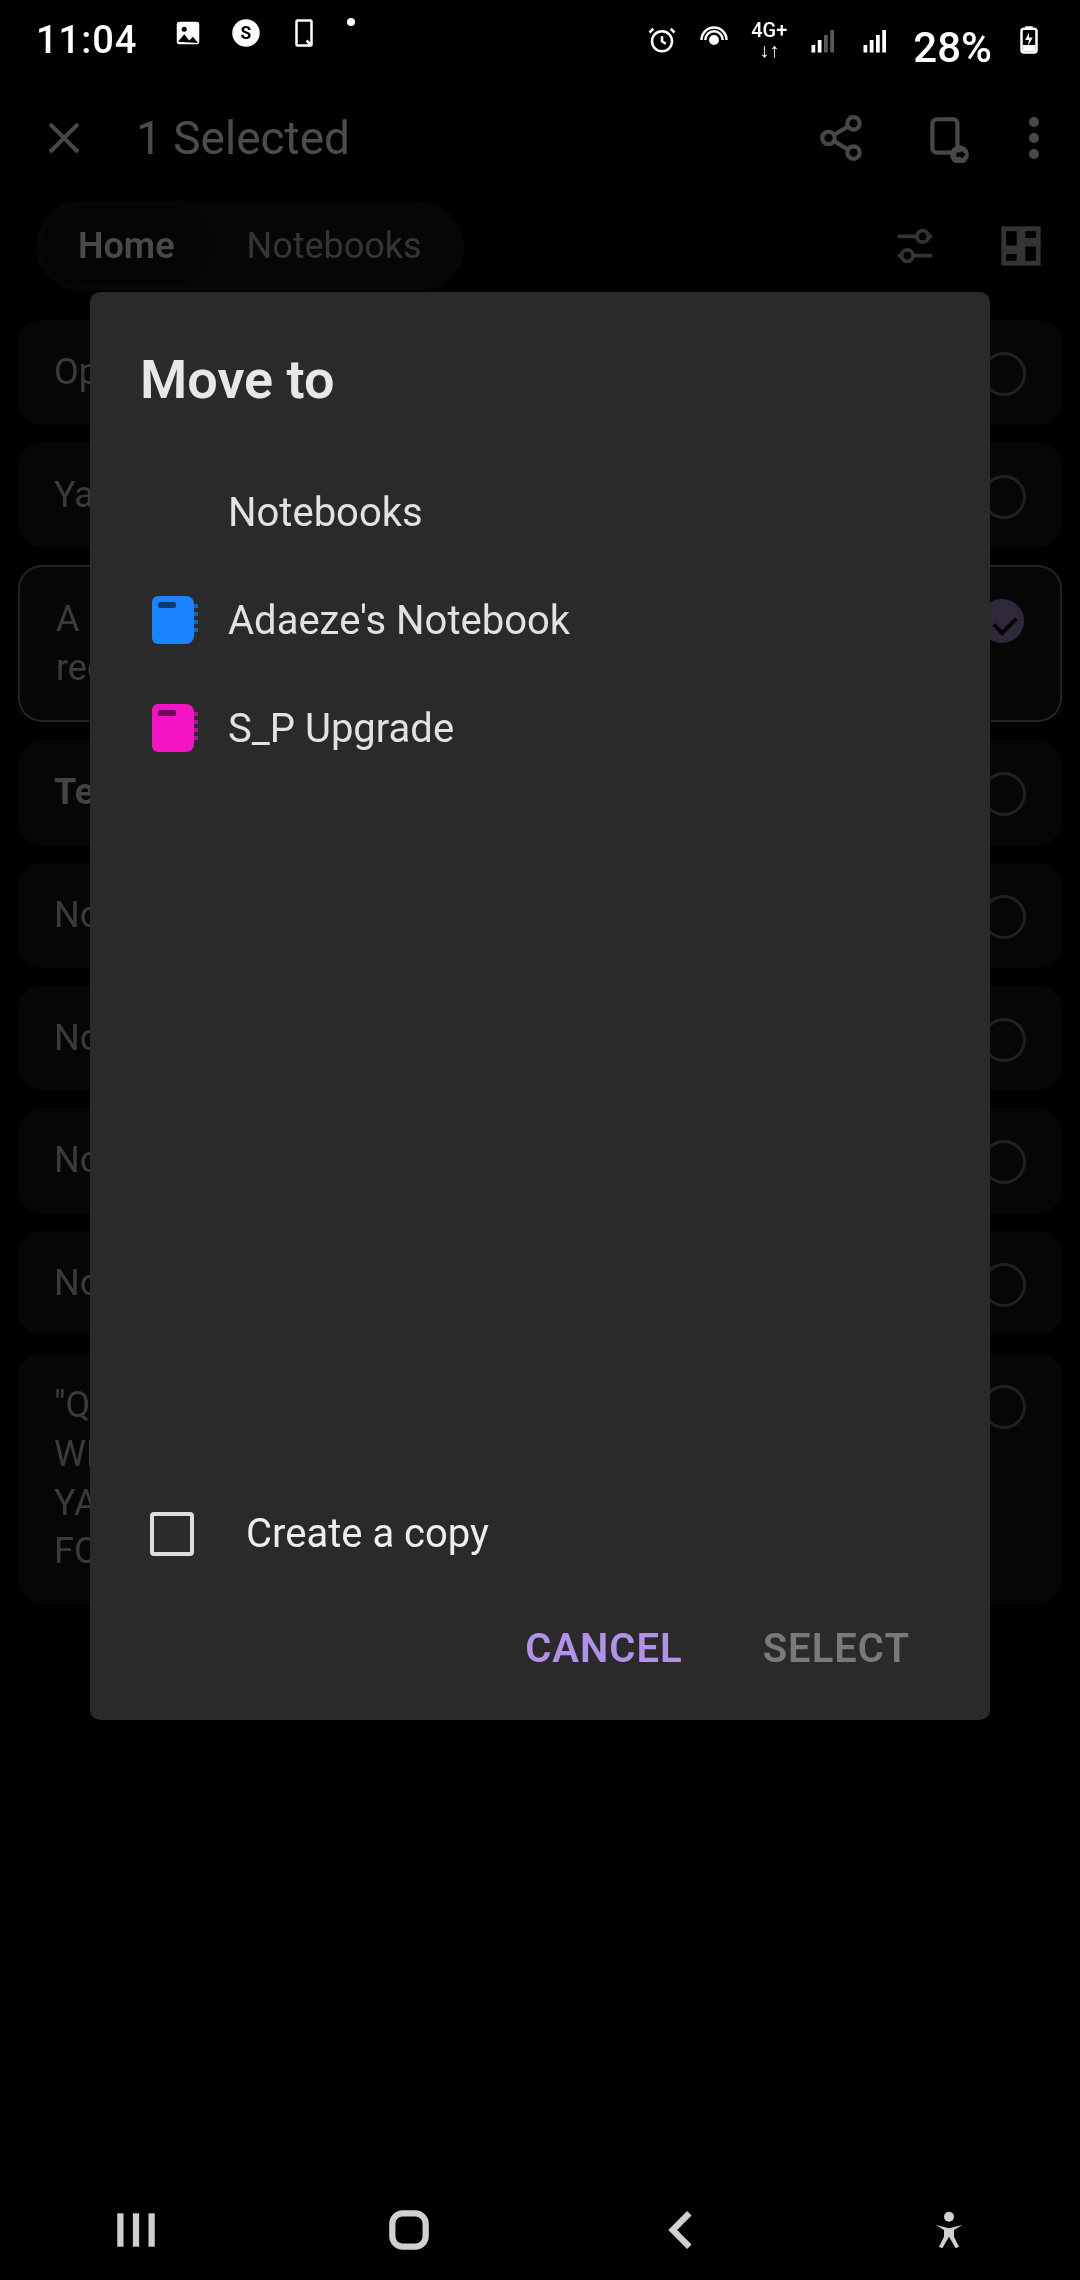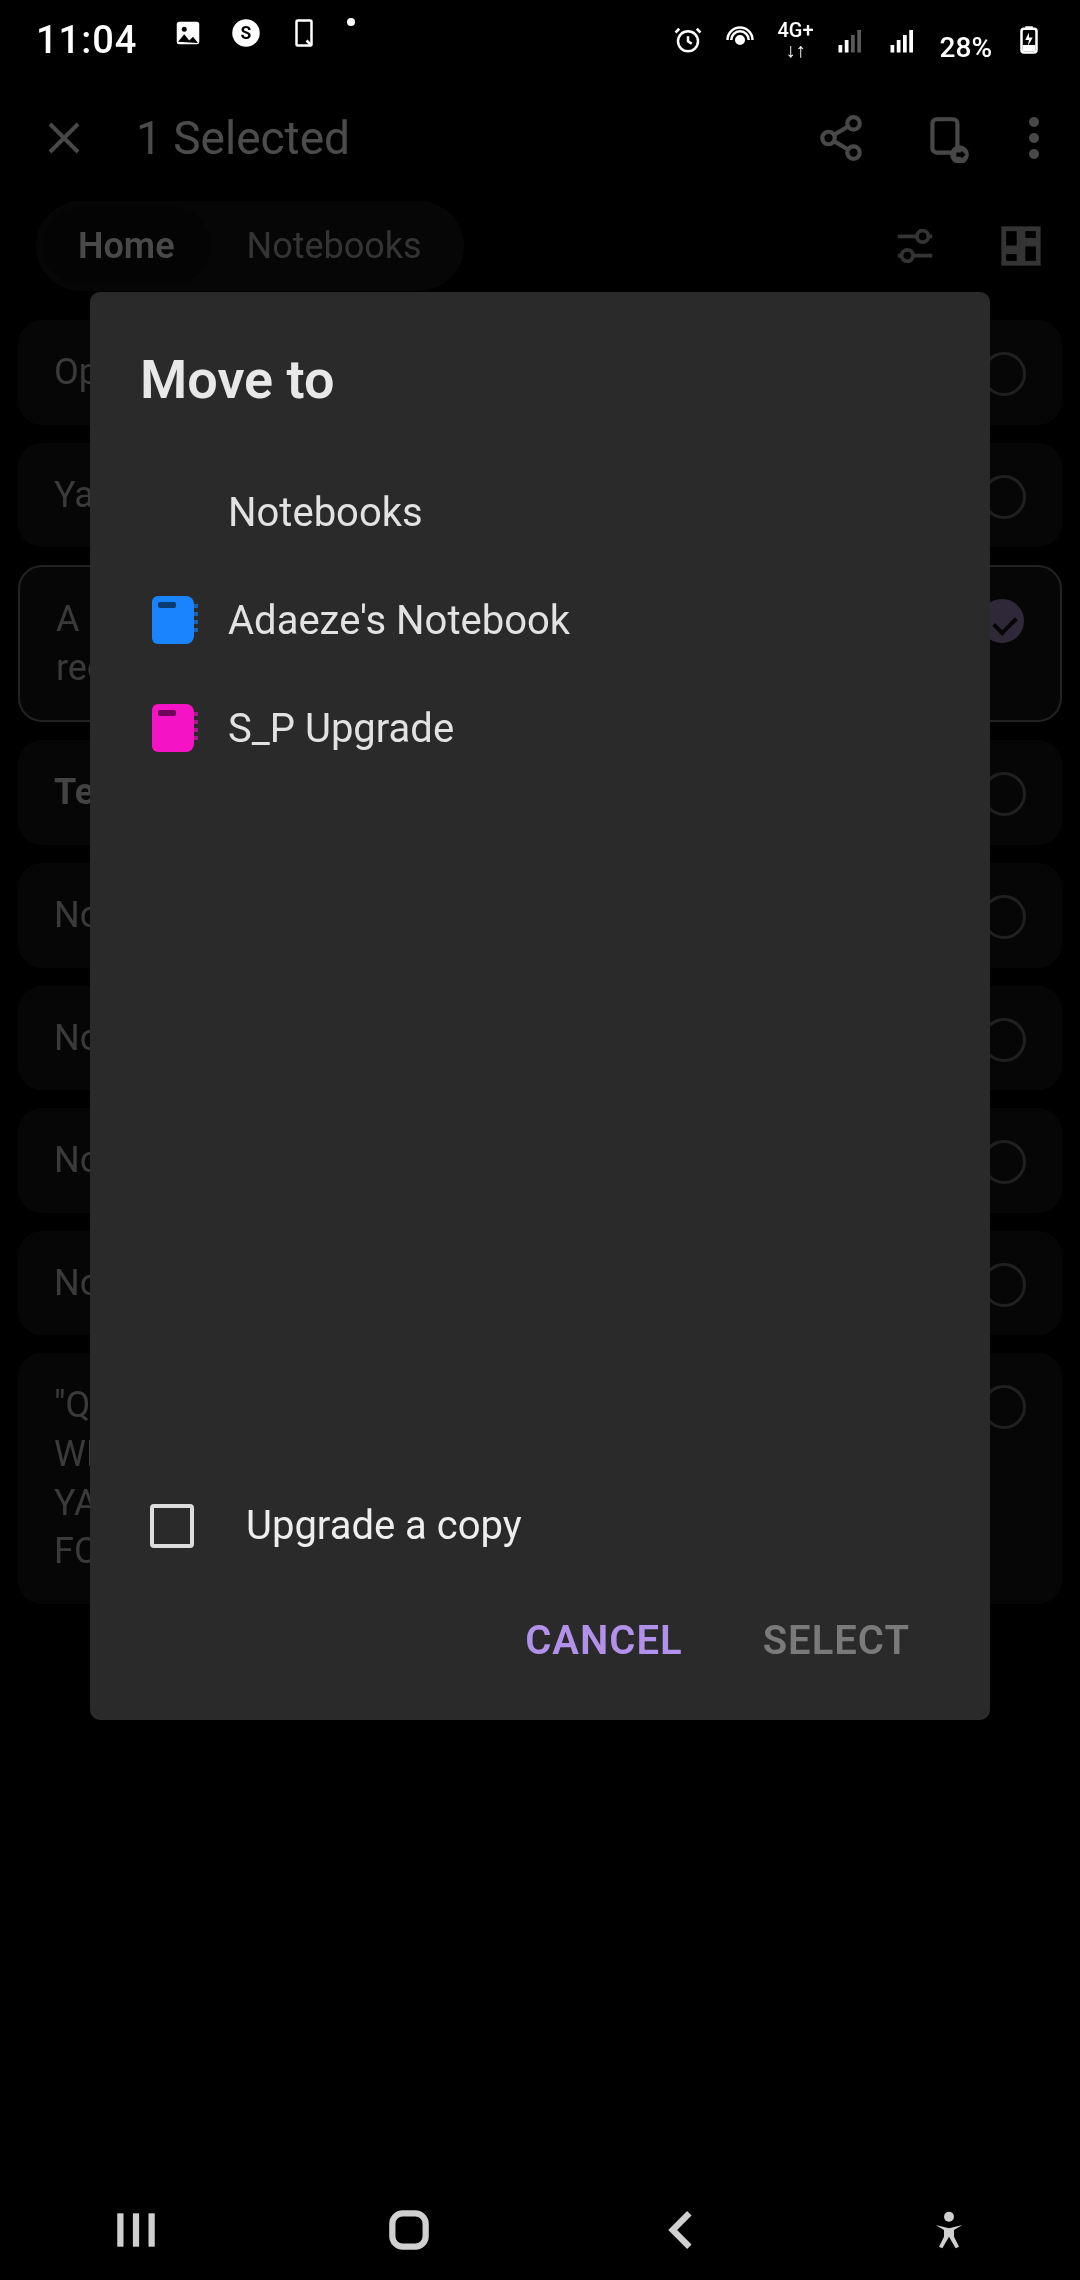--- a/index.html
+++ b/index.html
@@ -5,21 +5,21 @@
   * { margin: 0; padding: 0; box-sizing: border-box; font-family: -apple-system, Roboto, "Segoe UI", sans-serif; }
   html, body { width: 1080px; height: 2280px; background: #000; color: #e0e0e0; overflow: hidden; position: relative; }
 
   
   .status-bar { height: 80px; display: flex; align-items: center; justify-content: space-between; padding: 0 36px; font-size: 34px; font-weight: 500; color: #fff; }
   .status-left { display: flex; align-items: flex-start; gap: 28px; }
   .status-right { display: flex; align-items: center; gap: 22px; }
   .status-time { font-size: 38px; letter-spacing: 1px; margin-right: 8px; }
   .st-icon { width: 30px; height: 30px; display: inline-flex; align-items: center; justify-content: center; }
   .dot { width: 8px; height: 8px; border-radius: 50%; background: #fff; }
-  .battery-text { font-size: 28px; margin-top: 14px; }
+  .battery-text { font-size: 42px; margin-top: 14px; }
 
   
   .app { position: absolute; top: 80px; left: 0; right: 0; bottom: 100px; background: #000; }
   .app-header { height: 116px; display: flex; align-items: center; padding: 0 40px; gap: 48px; }
   .hdr-close { width: 48px; height: 48px; color: #bdbdbd; }
   .hdr-title { font-size: 46px; font-weight: 400; color: #c9c9c9; flex: 1; }
   .hdr-icon { width: 50px; height: 50px; color: #bdbdbd; }
   .hdr-actions { display: flex; align-items: center; gap: 56px; }
 
   
@@ -37,21 +37,21 @@
   .note-text { flex: 1; font-size: 36px; line-height: 1.35; color: #9a9a9a; }
   .note-text.bold { font-weight: 700; color: #b0b0b0; }
   .radio { width: 44px; height: 44px; border-radius: 50%; border: 3px solid #555; margin-top: 4px; flex-shrink: 0; }
   .radio.checked { background: #7b6a95; border-color: #7b6a95; position: relative; }
   .radio.checked::after { content: ""; position: absolute; left: 11px; top: 14px; width: 18px; height: 10px; border-left: 4px solid #111; border-bottom: 4px solid #111; transform: rotate(-45deg); }
 
   
   .dim { position: absolute; inset: 0; background: rgba(0,0,0,0.62); }
 
   
-  .modal { position: absolute; left: 90px; right: 90px; top: 292px; bottom: 560px; background: #2a2a2a; border-radius: 10px; display: flex; flex-direction: column; padding: 56px 50px 30px 50px; }
+  .modal { position: absolute; left: 90px; right: 90px; top: 292px; bottom: 560px; background: #2a2a2a; border-radius: 10px; display: flex; flex-direction: column; padding: 56px 50px 22px 50px; }
   .modal-title { font-size: 54px; font-weight: 600; color: #e8e8e8; margin-bottom: 48px; }
   .move-list { flex: 1; display: flex; flex-direction: column; }
   .move-row { display: flex; align-items: center; gap: 34px; padding: 30px 12px; font-size: 40px; color: #e2e2e2; }
   .move-row .nb-icon { width: 42px; height: 48px; border-radius: 6px 8px 8px 6px; position: relative; flex-shrink: 0; }
   .nb-icon.blue { background: #1a84ff; }
   .nb-icon.magenta { background: #f513c6; }
   .nb-icon::before { content: ""; position: absolute; top: 6px; left: 6px; width: 18px; height: 6px; background: rgba(0,0,0,0.55); border-radius: 2px; }
   .nb-icon::after { content: ""; position: absolute; right: -4px; top: 8px; bottom: 8px; width: 4px; background: repeating-linear-gradient(to bottom, currentColor 0 4px, transparent 4px 8px); opacity: .6; }
   .nb-icon.blue::after { color: #1a84ff; }
   .nb-icon.magenta::after { color: #f513c6; }
@@ -256,21 +256,21 @@
           <span>Adaeze's Notebook</span>
         </div>
         <div class="move-row">
           <span class="nb-icon magenta"></span>
           <span>S_P Upgrade</span>
         </div>
       </div>
   </div>
   <div class="create-copy">
     <span class="checkbox"></span>
-    <span>Upgrade a copy</span>
+    <span>Create a copy</span>
   </div>
   <div class="modal-actions">
     <button class="modal-btn btn-cancel">CANCEL</button>
     <button class="modal-btn btn-select">SELECT</button>
   </div>
 </div>
 
 <div class="navbar">
   <span class="nav-icon">
     <svg viewBox="0 0 24 24" fill="currentColor">

